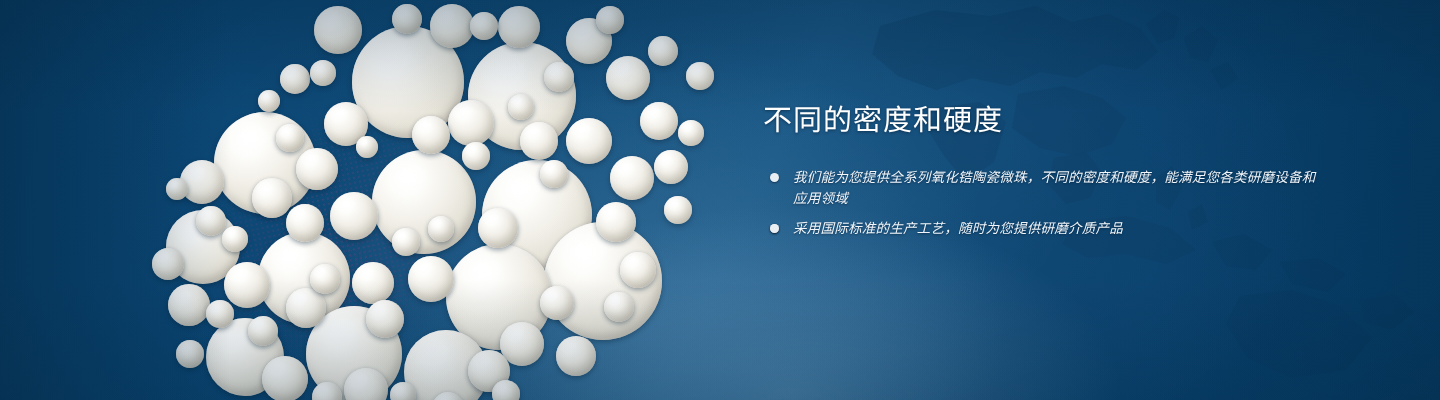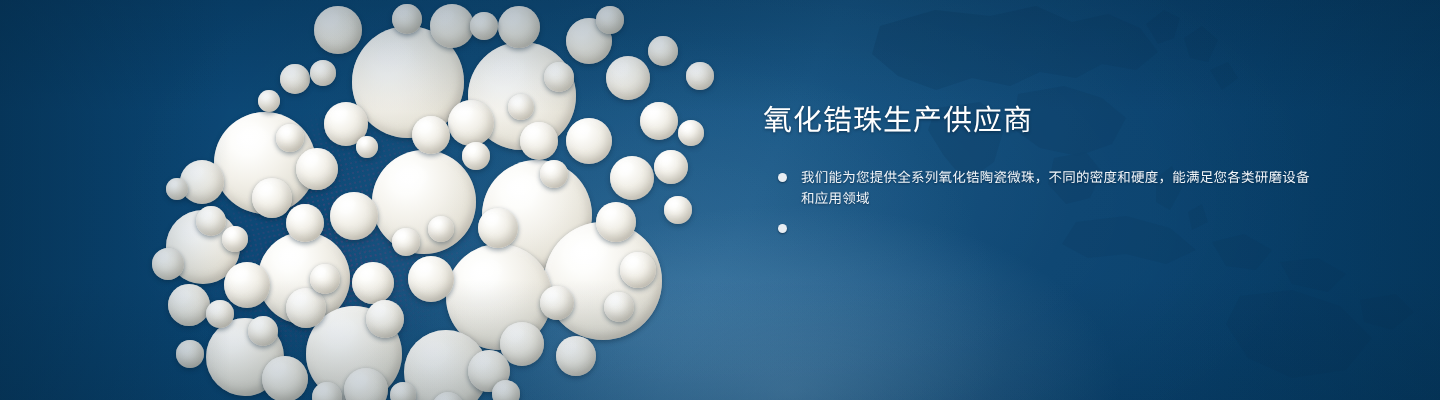--- a/index.html
+++ b/index.html
@@ -103,21 +103,21 @@
     font-size:29px;
     line-height:1.15;
     font-weight:400;
     letter-spacing:1px;
     color:#ffffff;
     text-shadow:0 1px 3px rgba(0,22,42,0.55);
     white-space:nowrap;
   }
   .bullets{
     list-style:none;
-    margin:8px; padding:0;
+    margin:0; padding:0;font-style:italic;
   }
   .bullet{
     position:relative;
     padding-left:30px;
     margin-bottom:9px;
     font-size:13.5px;
     line-height:21px;
     color:#f2f6fa;
     letter-spacing:.25px;
     text-shadow:0 1px 2px rgba(0,22,42,0.5);
@@ -249,26 +249,30 @@
     <div class="bead" style="left:176px;top:340px;width:28px;height:28px;"></div>
     <div class="bead" style="left:222px;top:226px;width:26px;height:26px;"></div>
     <div class="bead" style="left:166px;top:178px;width:22px;height:22px;"></div>
     <div class="bead" style="left:258px;top:90px;width:22px;height:22px;"></div>
     <div class="bead" style="left:356px;top:136px;width:22px;height:22px;"></div>
   </div>
 
   <div class="bg-vignette"></div>
 
   <div class="content">
-    <h1 class="headline">氧化锆珠生产供应商</h1>
+    <h1 class="headline">不同的密度和硬度</h1>
 
     <ul class="bullets">
       <li class="bullet">
         <span class="dot"></span>
         <span>我们能为您提供全系列氧化锆陶瓷微珠，不同的密度和硬度，能满足您各类研磨设备和应用领域</span>
       </li>
       <li class="bullet">
         <span class="dot"></span>
       </li>
+      <li class="bullet">
+        <span class="dot"></span>
+        <span>采用国际标准的生产工艺，随时为您提供研磨介质产品</span>
+      </li>
     </ul>
   </div>
 
 </div>
 
 </body></html>

